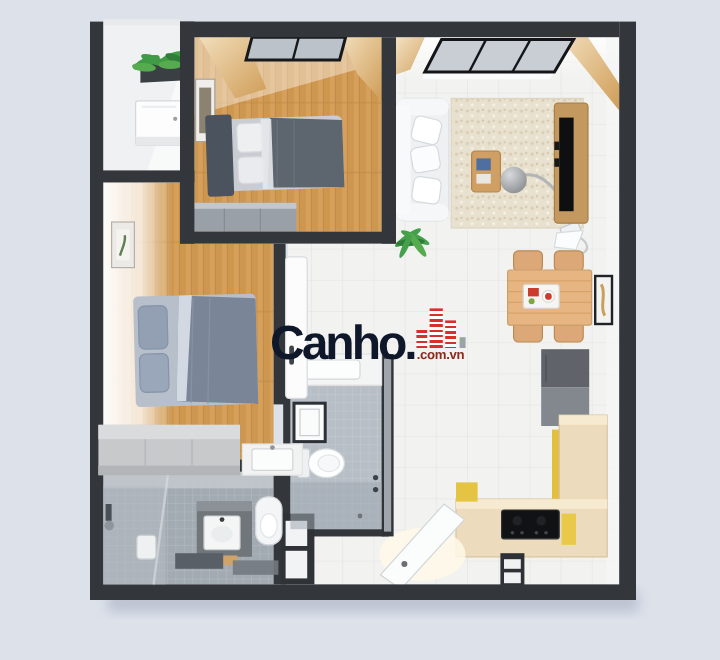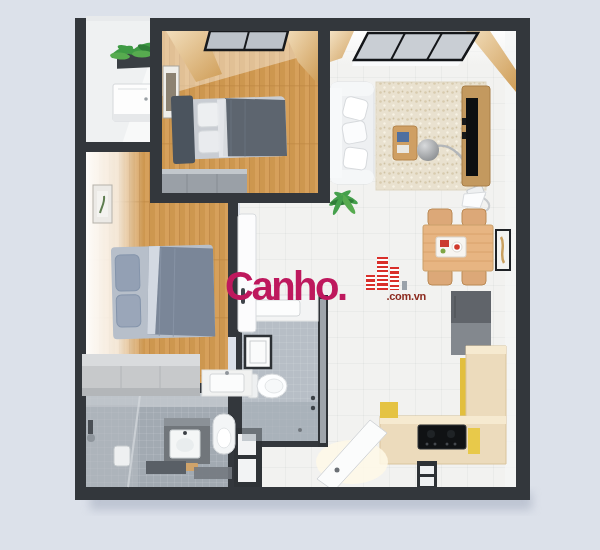--- a/index.html
+++ b/index.html
@@ -1,29 +1,29 @@
 <!DOCTYPE html>
 <html><head>
 <meta charset="utf-8">
 <style>
   html,body{margin:0;padding:0;background:#dce1ea;}
   .canvas{position:relative;width:600px;height:550px;background:#dce1ea;overflow:hidden;
           font-family:"Liberation Sans",sans-serif;}
   .canvas svg{position:absolute;left:0;top:0;}
   
   .watermark{position:absolute;left:225px;top:257px;display:flex;align-items:flex-end;z-index:5;}
-  .wm-brand{font-weight:700;font-size:40px;line-height:31px;color:#be185d;letter-spacing:-2.5px;}
+  .wm-brand{font-weight:700;font-size:40px;line-height:31px;color:#0f172a;letter-spacing:-2.5px;}
   .wm-col{display:flex;flex-direction:column;align-items:center;margin-left:1px;}
   .towers{display:flex;align-items:flex-end;gap:2px;}
   .tower{background:repeating-linear-gradient(to bottom,#d92f2a 0 2.2px,rgba(255,255,255,.92) 2.2px 4.4px);}
   .t1{width:9px;height:15px;}
   .t2{width:11px;height:33px;}
   .t3{width:9px;height:23px;}
   .t-gray{width:5px;height:9px;background:#9aa2aa;margin-left:1px;}
-  .wm-domain{font-size:11px;font-weight:700;color:#8c2a1e;line-height:11px;margin-top:1px;letter-spacing:-0.3px;padding-left:40px;}
+  .wm-domain{font-size:11px;font-weight:700;color:#8c2a1e;line-height:11px;margin-top:1px;letter-spacing:-0.3px;}
 </style>
 </head>
 <body>
 
 <div class="canvas">
 
 <svg width="600" height="550" viewBox="0 0 600 550">
   <defs>
     <pattern id="wood" width="10" height="58" patternUnits="userSpaceOnUse">
       <rect width="10" height="58" fill="#d6a05b"></rect>

